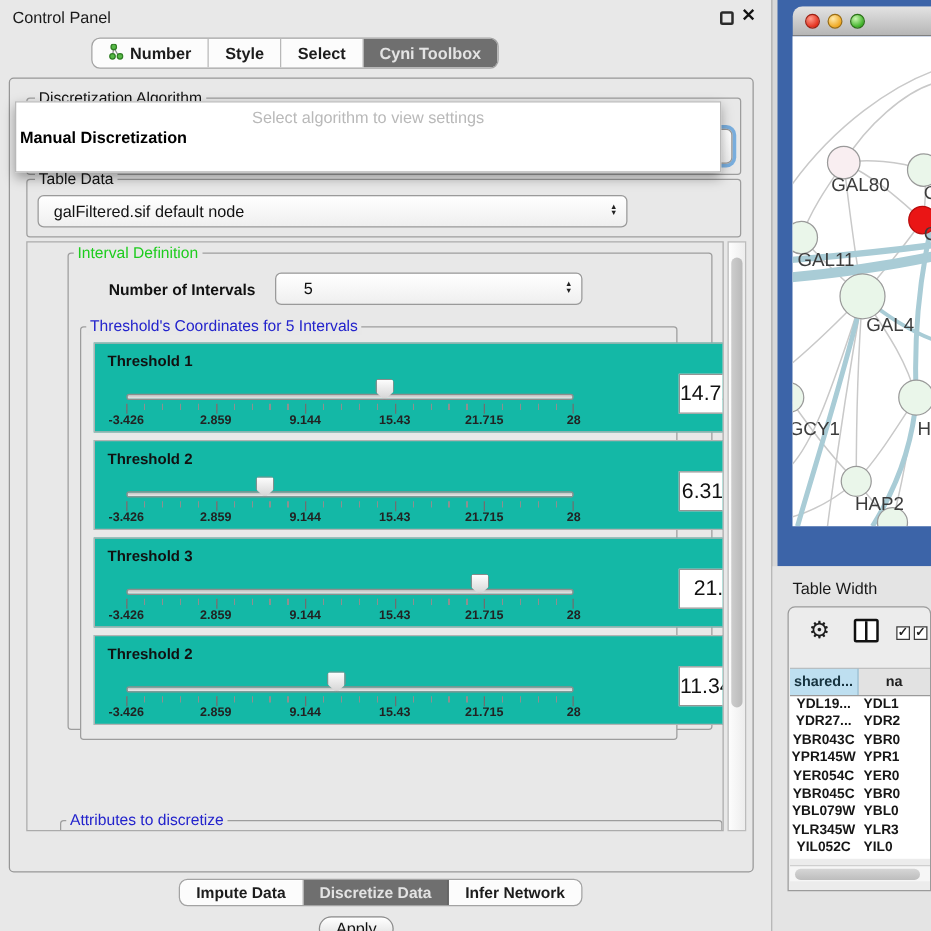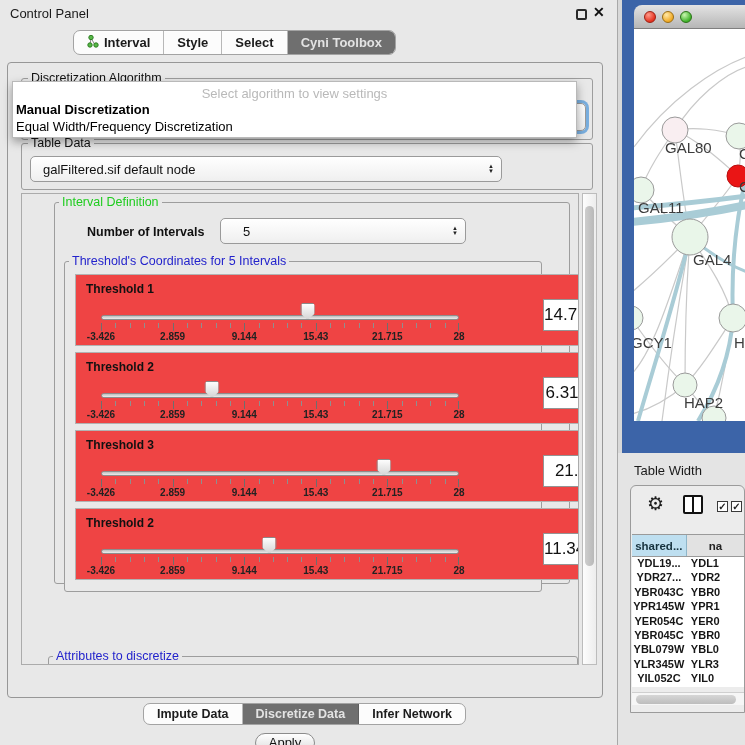--- a/index.html
+++ b/index.html
@@ -53,21 +53,21 @@
   
   #viewport { position:absolute; left:13px; top:130px; width:558px; height:472px;
               border:1px solid #ababab; background:#e8e8e8; overflow:hidden; }
   #vscroll { position:absolute; left:574px; top:130px; width:15px; height:472px;
              background:linear-gradient(to right,#fdfdfd,#ededed); border:1px solid #bcbcbc; }
   #vscroll .thumb { position:absolute; left:2px; top:12px; width:9px; height:360px;
                     background:linear-gradient(to right,#cdcdcd,#b9b9b9); border-radius:5px; }
 
   
   .thr-box { position:absolute; left:10px; width:525px; height:72px; border:1px solid #b2b2b2;
-             background:#ef4444; }
+             background:#14b8a6; }
   .thr-label { position:absolute; left:10px; top:7px; font-size:12px; font-weight:bold; color:#111; }
   .thr-track { position:absolute; left:25px; top:40px; width:358px; height:5px; border-radius:3px;
                border:1px solid #8d8d8d; background:linear-gradient(#bfbfbf,#ececec); }
   .thr-thumb { position:absolute; top:28px; width:15px; height:17px; transform:translateX(-50%);
                background:linear-gradient(#fdfdfd,#d5d5d5); border:1px solid #8a8a8a;
                clip-path:polygon(50% 100%, 0 60%, 0 14%, 14% 0, 86% 0, 100% 14%, 100% 60%); }
   .thr-slider { position:absolute; left:25px; top:0; width:358px; height:72px; }
   .thr-ticks { position:absolute; left:25px; top:48px; width:358px; height:8px; }
   .thr-ticks .minor { position:absolute; left:0; top:0; width:100%; height:5px;
       background:repeating-linear-gradient(90deg,#8f8f8f 0,#8f8f8f 1px,transparent 1px,transparent 4%); }
@@ -133,21 +133,21 @@
     <div class="tab">
       <span>
         <svg width="12" height="13" viewBox="0 0 12 13">
           <line x1="4" y1="3" x2="3" y2="10" stroke="#8a8a8a" stroke-width="1"></line>
           <line x1="4" y1="3" x2="8" y2="10" stroke="#8a8a8a" stroke-width="1"></line>
           <circle cx="4" cy="2.5" r="2.2" fill="#57b947" stroke="#2f7d24"></circle>
           <circle cx="3" cy="10" r="2.2" fill="#57b947" stroke="#2f7d24"></circle>
           <circle cx="9" cy="10" r="2.2" fill="#57b947" stroke="#2f7d24"></circle>
         </svg>
       </span>
-      <span>Interval</span>
+      <span>Number</span>
     </div>
     <div class="tab">
         <span>Style</span>
       </div>
     <div class="tab">
         <span>Select</span>
       </div>
     <div class="tab selected">
         <span>Cyni Toolbox</span>
       </div>
@@ -308,21 +308,20 @@
     <div id="vscroll">
         <div class="thumb"></div>
       </div>
 
     <button id="apply-btn">Apply</button>
   </div>
 
   <div id="algo-popup">
     <div class="prompt">Select algorithm to view settings</div>
     <div class="opt1">Manual Discretization</div>
-    <div class="opt2">Equal Width/Frequency Discretization</div>
   </div>
 
   <div id="bottom-tabs" class="tabstrip">
     <div class="tab">
         <span>Impute Data</span>
       </div>
     <div class="tab selected">
         <span>Discretize Data</span>
       </div>
     <div class="tab">

